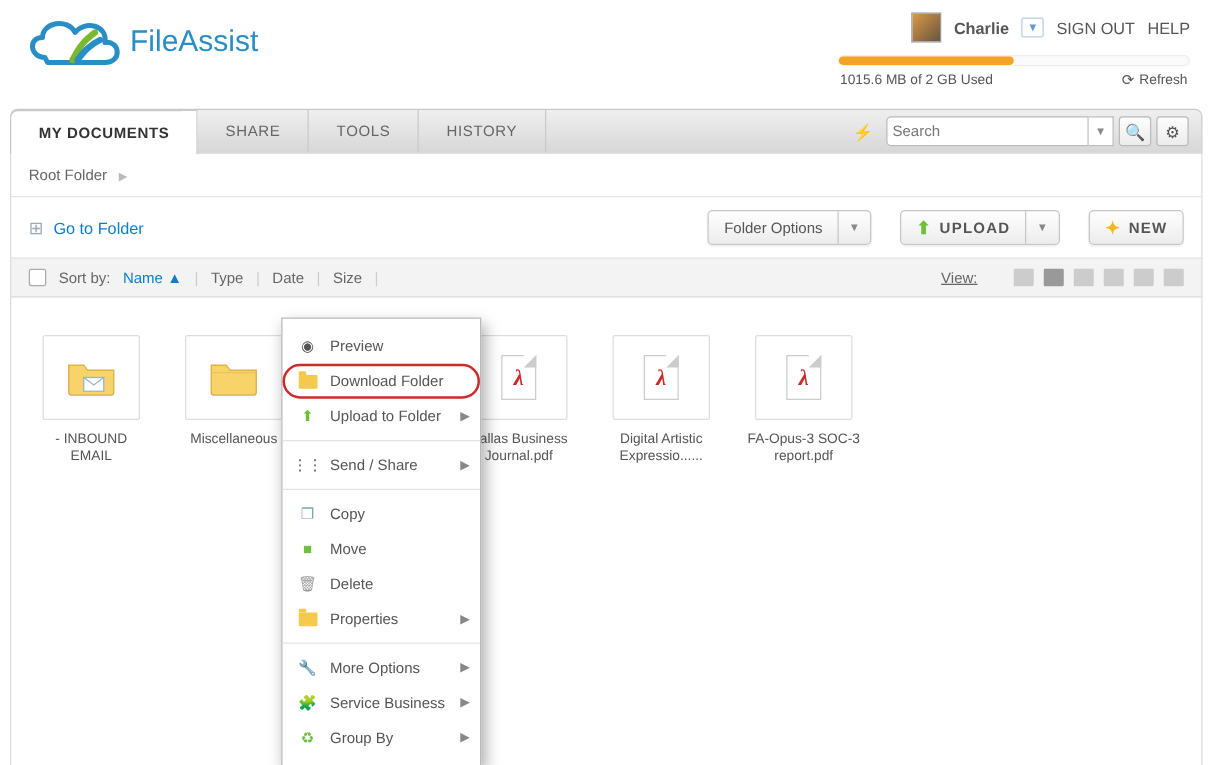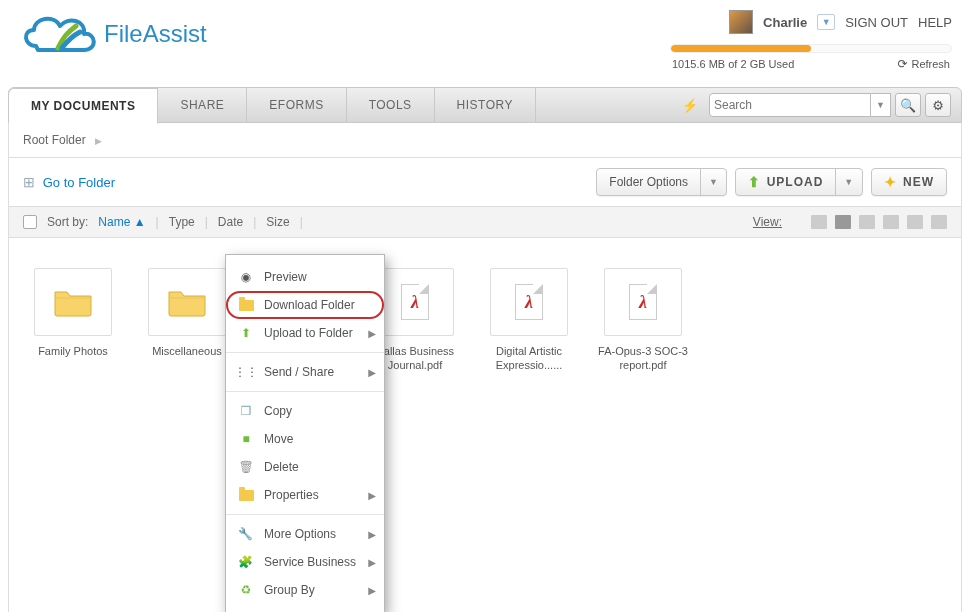--- a/index.html
+++ b/index.html
@@ -31,21 +31,21 @@
     .search-input { width:162px; height:24px; border:1px solid #bbb; border-radius:4px 0 0 4px; padding:0 4px; font-size:12px; color:#888; background:#fff; }
     .search-dd { width:20px; height:24px; border:1px solid #bbb; border-left:none; display:flex; align-items:center; justify-content:center; background:#fff; color:#888; font-size:9px; }
     .sqbtn { width:26px; height:24px; border:1px solid #bbb; background:linear-gradient(#fdfdfd,#ececec); display:flex; align-items:center; justify-content:center; margin-left:4px; border-radius:3px; cursor:pointer; color:#555; }
     
     .crumb-row { background:#fff; border:1px solid #ddd; border-top:none; margin:0 8px; padding:10px 14px; font-size:12px; color:#666; }
     .crumb-caret { color:#bbb; margin-left:6px; font-size:9px; }
     
     .toolbar { background:#fff; border:1px solid #ddd; border-top:none; margin:0 8px; padding:10px 14px; display:flex; align-items:center; justify-content:space-between; }
     .go-folder { display:flex; align-items:center; gap:8px; color:#0b7ecb; cursor:pointer; font-size:13px; }
     .go-folder-icon { color:#9ab; font-size:14px; }
-    .tool-right { display:flex; align-items:center; gap:8px; }
+    .tool-right { display:flex; align-items:center; gap:23px; }
     .btn { height:28px; border:1px solid #c6c6c6; background:linear-gradient(#ffffff,#ececec); border-radius:4px; display:flex; align-items:center; padding:0 12px; font-size:12px; color:#555; cursor:pointer; box-shadow:0 1px 1px rgba(0,0,0,.06); }
     .btn.split { padding:0; }
     .btn.split > span:first-child { padding:0 12px; border-right:1px solid #c6c6c6; height:100%; display:flex; align-items:center; }
     .btn.split > span:last-child { padding:0 8px; color:#888; font-size:9px; }
     .btn-upload { font-weight:bold; letter-spacing:1px; }
     .btn-new { font-weight:bold; letter-spacing:1px; }
     .icon-up { color:#6fbf3b; font-size:14px; margin-right:6px; }
     .icon-star { color:#f3b816; font-size:14px; margin-right:6px; }
     
     .sortrow { background:#f3f3f3; border:1px solid #ddd; border-top:none; margin:0 8px; padding:8px 14px; display:flex; align-items:center; justify-content:space-between; font-size:12px; color:#666; }
@@ -114,21 +114,20 @@
             <span>Refresh</span>
           </span>
         </div>
       </div>
     </div>
   </div>
 
   <div class="tabbar">
     <div class="tab active">MY DOCUMENTS</div>
     <div class="tab">SHARE</div>
-    <div class="tab">EFORMS</div>
     <div class="tab">TOOLS</div>
     <div class="tab">HISTORY</div>
     <div class="tab-flex"></div>
     <span class="bolt">⚡</span>
     <div class="search-wrap">
       <input class="search-input" placeholder="Search" style="">
       <div class="search-dd">▼</div>
       <div class="sqbtn">
           <span>🔍</span>
         </div>
@@ -190,24 +189,25 @@
       <div class="vicon"></div>
     </div>
   </div>
 
   <div class="content">
     <div class="grid" id="grid">
         <div class="fitem">
           <div class="fbox">
             <svg class="folder-svg" viewBox="0 0 40 32">
               <path d="M2 6h12l3 4h21v18a2 2 0 0 1-2 2H4a2 2 0 0 1-2-2V6z" fill="#f7d36a" stroke="#d9ae3a"></path>
-              <path d="M2 12h36" stroke="#e9c45a"></path>
+              <rect x="14" y="16" width="16" height="11" fill="#fff" stroke="#97b4cc"></rect>
+              <path d="M14 16l8 6 8-6" fill="none" stroke="#97b4cc"></path>
             </svg>
           </div>
-          <div class="fname">Family Photos</div>
+          <div class="fname">- INBOUND EMAIL</div>
         </div>
         <div class="fitem">
           <div class="fbox">
             <svg class="folder-svg" viewBox="0 0 40 32">
               <path d="M2 6h12l3 4h21v18a2 2 0 0 1-2 2H4a2 2 0 0 1-2-2V6z" fill="#f7d36a" stroke="#d9ae3a"></path>
               <path d="M2 12h36" stroke="#e9c45a"></path>
             </svg>
           </div>
           <div class="fname">Miscellaneous</div>
         </div>

